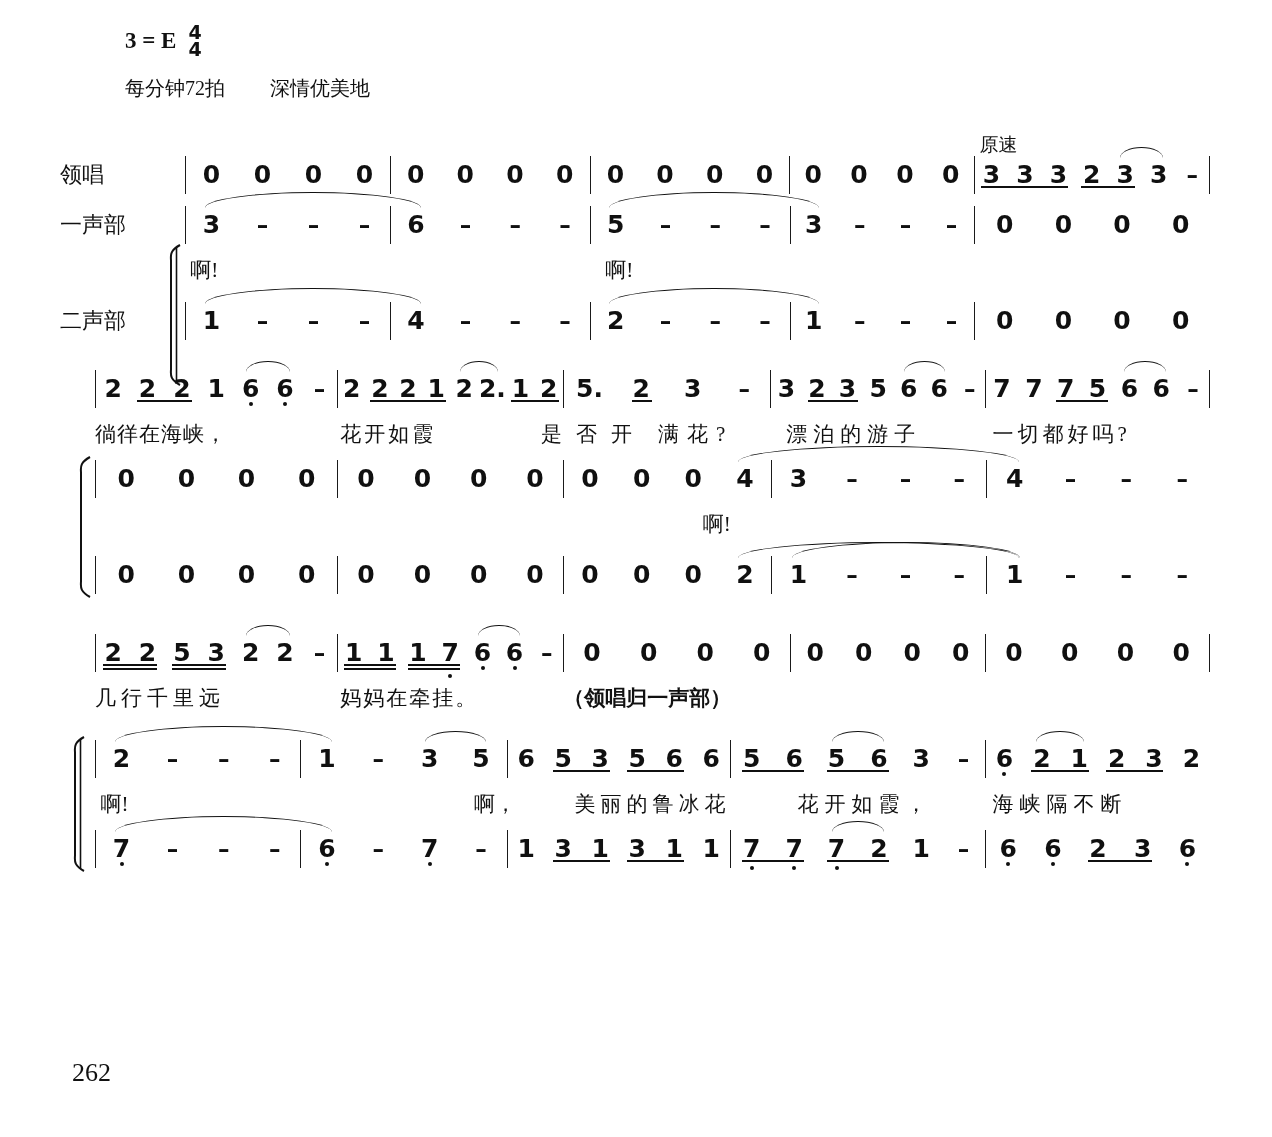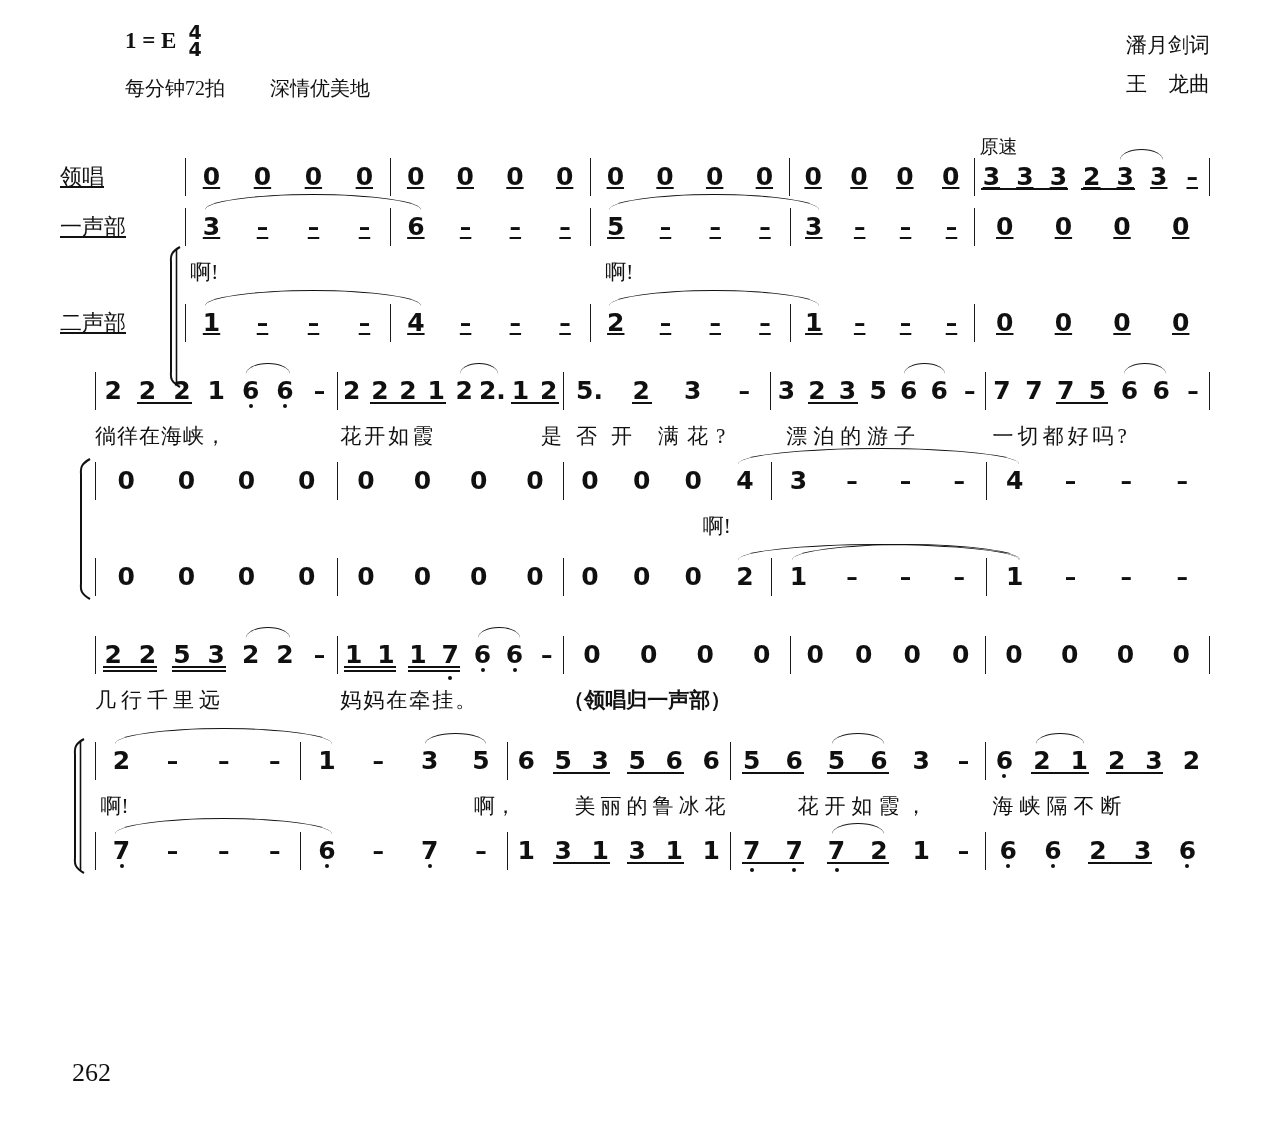--- a/index.html
+++ b/index.html
@@ -37,39 +37,35 @@
   .pagenum{position:absolute;left:72px;top:1058px;font:26px "Liberation Serif",serif;}
 </style>
 </head>
 <body>
 
 <div class="page">
 
   <div class="meta">
     <div class="meta-left">
       <div class="keyline">
-        <span>1 = E</span>
+        <span>3 = E</span>
         <span class="ts">
           <span>4</span>
           <span>4</span>
         </span>
       </div>
       <div class="tempoline">
         <span>每分钟72拍</span>
         <span class="expr">深情优美地</span>
       </div>
     </div>
-    <div class="meta-right">
-      <div>潘月剑词</div>
-      <div>王　龙曲</div>
-    </div>
   </div>
 
   <div id="score">
-      <div class="system" style="margin-bottom: 30px; text-decoration: underline;">
+      <div class="system" style="margin-bottom: 30px;">
         <div class="line" style="margin-bottom: 12px;">
           <div class="aboverow" style="margin-left: 125px;">
             <span class="frag" style="left: 77.5%;">原速</span>
           </div>
           <div class="musicrow">
             <div class="vlabel" style="width: 125px;">
               <span class="">领唱</span>
             </div>
             <div class="measures">
               <div class="measure" style="flex-grow: 200;">

